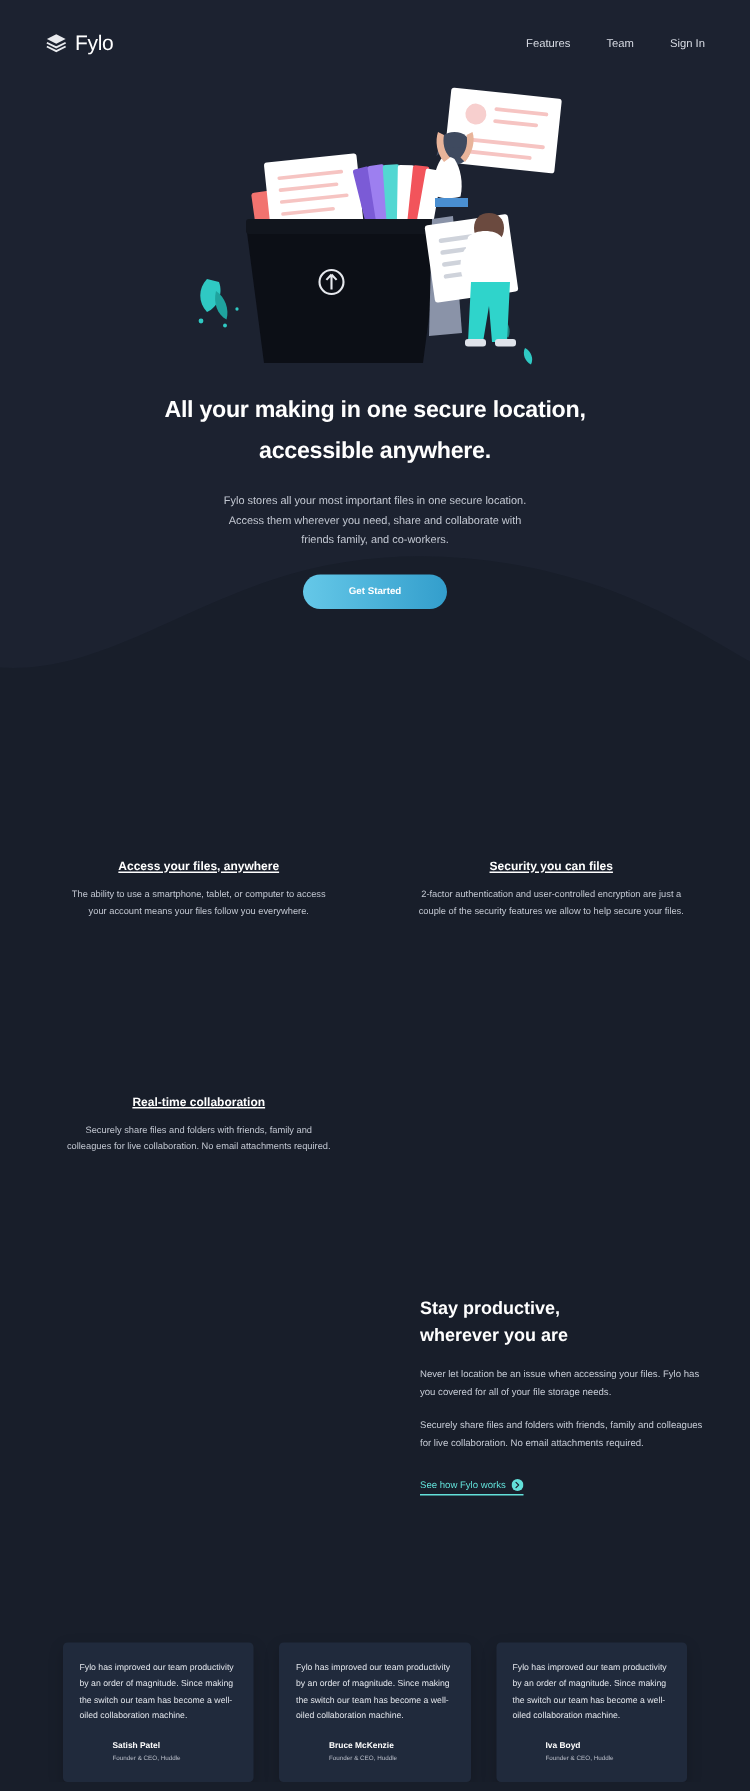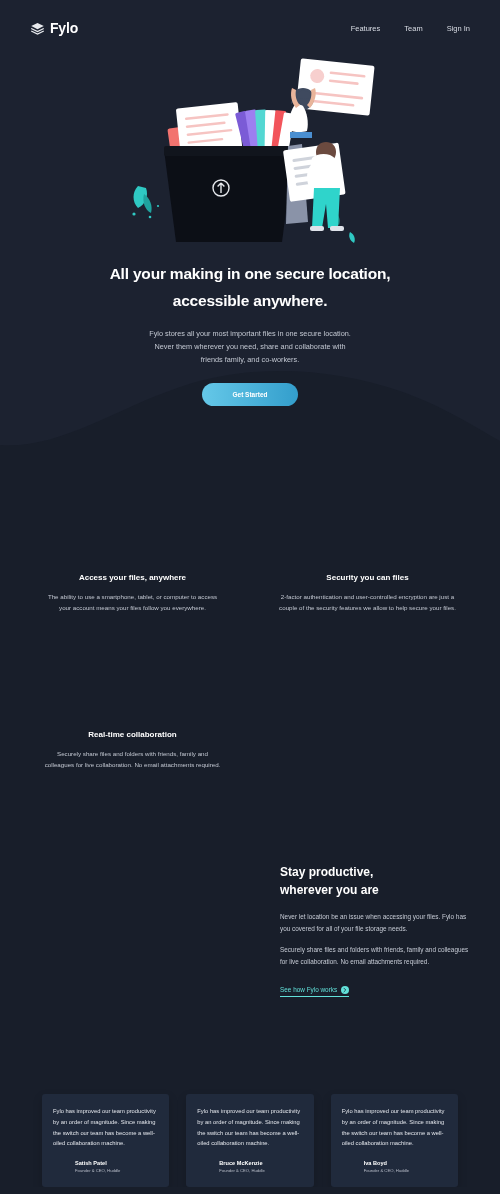--- a/index.html
+++ b/index.html
@@ -32,21 +32,21 @@
     z-index: 5;
     display: flex;
     align-items: center;
     justify-content: space-between;
     padding: 20px 30px 0 30px;
   }
   .logo { display: flex; align-items: center; gap: 5px; }
   .logo-icon { width: 15px; height: 15px; display: block; }
   .logo-text {
     font-size: 14px;
-    font-weight: bold;
+    font-weight: normal;
     letter-spacing: -0.2px;
     color: #ffffff;
   }
   .nav-links { display: flex; align-items: center; gap: 24px; }
   .nav-link {
     font-size: 7.5px;
     color: #d8dce4;
     text-decoration: none;
     cursor: pointer;
   }
@@ -97,20 +97,21 @@
     grid-template-columns: 1fr 1fr;
     row-gap: 75px;
     column-gap: 30px;
     text-align: center;
   }
   .feature-icon-slot { height: 42px; }
   .feature h3 {
     font-size: 8px;
     font-weight: bold;
     margin-bottom: 9px;
+    text-decoration: underline;
   }
   .feature p {
     font-size: 6.2px;
     line-height: 1.8;
     color: #c3c8d2;
     padding: 0 14px;
   }
 
   
   .productive {
@@ -272,21 +273,21 @@
       <path d="M190 112c-4 6-4 16 0 22h30c3-8 2-18-2-24-8 4-20 4-28 2z" fill="#ffffff"></path>
       <path d="M194 134h26l-2 40h-10l-2-24-4 24h-10z" fill="#2fd4cb"></path>
       <rect x="190" y="172" width="14" height="5" rx="2" fill="#dfe3ea"></rect>
       <rect x="210" y="172" width="14" height="5" rx="2" fill="#dfe3ea"></rect>
     </svg>
 
     <h1>
       <span>All your making in one secure location,</span><br>
       <span>accessible anywhere.</span>
     </h1>
-    <p>Fylo stores all your most important files in one secure location. Never them wherever you need, share and collaborate with friends family, and co-workers.</p>
+    <p>Fylo stores all your most important files in one secure location. Access them wherever you need, share and collaborate with friends family, and co-workers.</p>
     <button class="btn-primary">Get Started</button>
     <div class="hero-spacer"></div>
   </div>
 
   <div class="curve">
     <svg viewBox="0 0 500 120" preserveAspectRatio="none">
       <path d="M0 88 C 60 92, 110 54, 180 30 C 250 6, 330 10, 400 34 C 445 50, 475 70, 500 84 L500 120 L0 120 Z" fill="#181e2a"></path>
     </svg>
   </div>
 </div>

